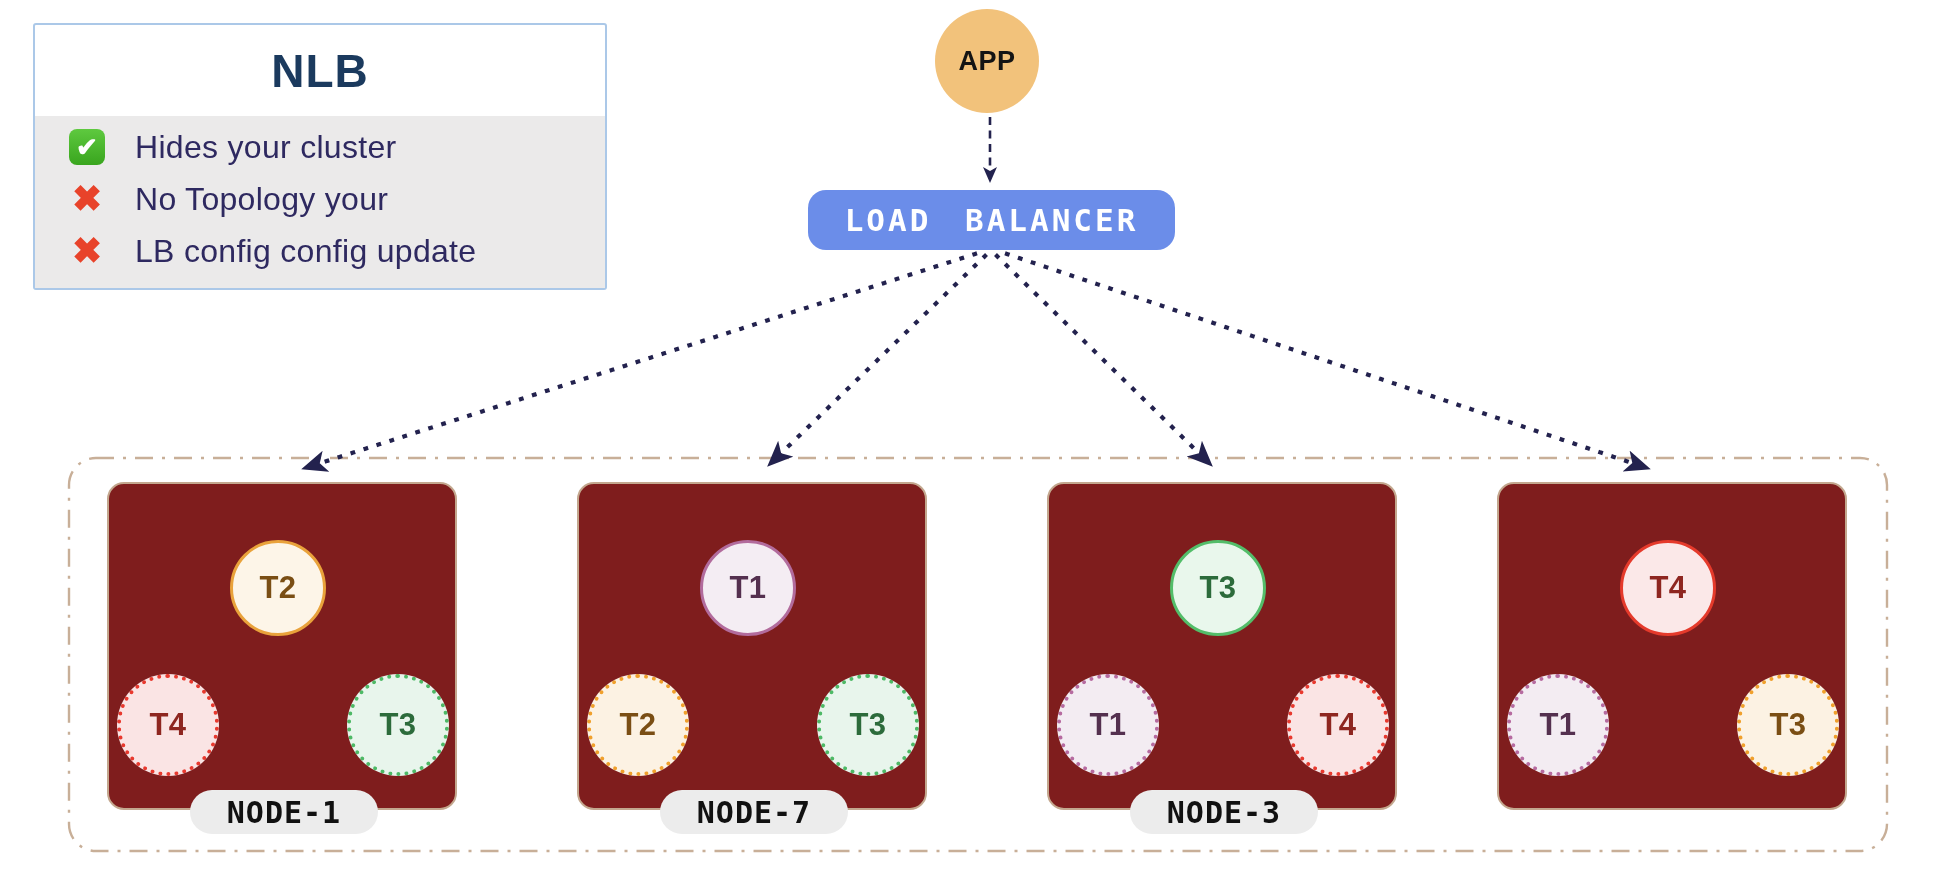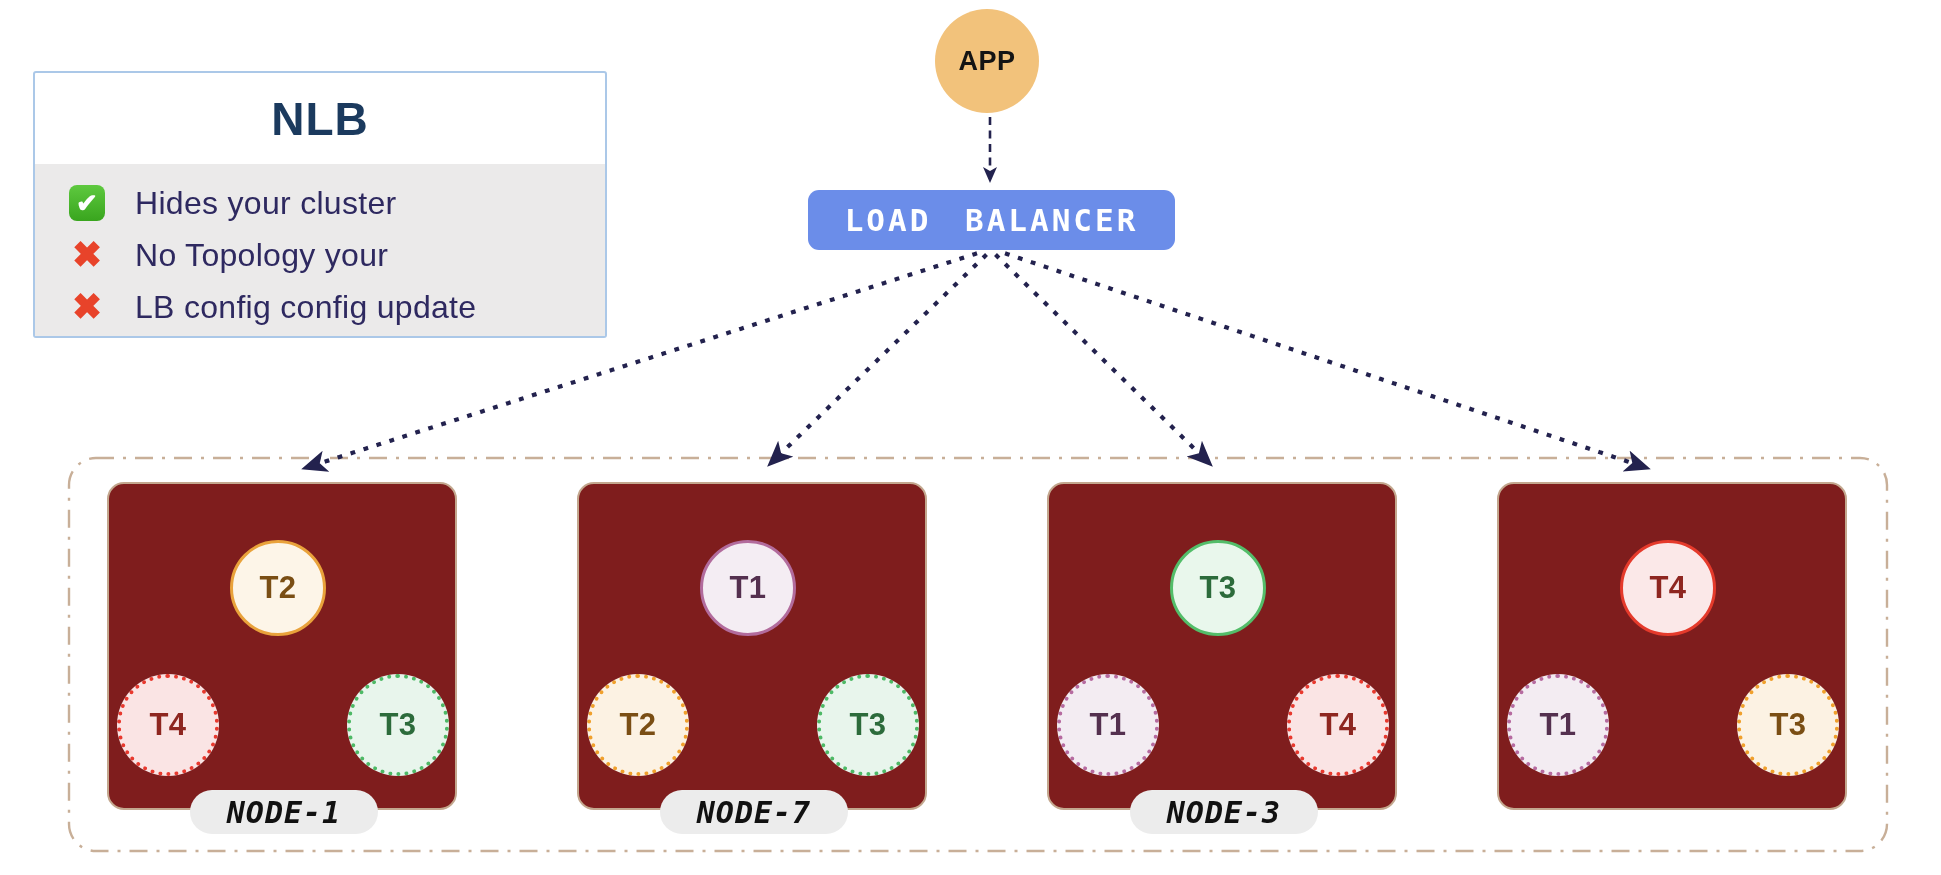--- a/index.html
+++ b/index.html
@@ -4,31 +4,31 @@
 <style>
   html,body{margin:0;padding:0;background:#ffffff;}
   #canvas{
     position:relative;width:1941px;height:875px;background:#ffffff;overflow:hidden;
     font-family:"Liberation Sans",sans-serif;
   }
 
   
   .legend{
     position:absolute;left:33px;top:23px;width:574px;height:267px;
-    background:#ffffff;border:2px solid #abc8e8;border-radius:3px;box-sizing:border-box;margin-top:48px;
+    background:#ffffff;border:2px solid #abc8e8;border-radius:3px;box-sizing:border-box;
   }
   .legend-title{
     height:91px;display:flex;align-items:center;justify-content:center;
     font-size:46px;font-weight:600;color:#1b3a5e;letter-spacing:1px;
   }
   .legend-body{
     position:absolute;left:0;right:0;top:91px;bottom:0;background:#ebeaea;
     padding:13px 0 0 0;
   }
-  .lrow{display:flex;align-items:center;height:52px;padding-left:34px;}
+  .lrow{display:flex;align-items:flex-start;height:52px;padding-left:34px;}
   .li-icon{
     width:36px;height:36px;display:inline-flex;align-items:center;justify-content:center;
     flex:0 0 36px;font-size:30px;line-height:36px;
   }
   .li-icon[data-icon="check"]{
     background:linear-gradient(180deg,#5ec93f,#39a51e);border-radius:8px;color:#ffffff;
     font-size:26px;font-weight:700;
   }
   .li-icon[data-icon="check"]::before{content:"✔";}
   .li-icon[data-icon="cross"]{color:#e8432a;font-weight:700;font-size:36px;}
@@ -37,21 +37,21 @@
 
   
   .app-circle{
     position:absolute;left:935px;top:9px;width:104px;height:104px;border-radius:50%;
     background:#f2c27b;display:flex;align-items:center;justify-content:center;
     font-size:27px;font-weight:800;color:#141414;letter-spacing:.5px;
   }
 
   
   .lb-box{
-    position:absolute;left:808px;top:190px;width:367px;height:60px;border-radius:11px;
+    position:absolute;left:808px;top:190px;width:367px;height:60px;border-radius:18px;
     background:#6b8de9;display:flex;align-items:center;justify-content:center;
     font-family:"DejaVu Sans Mono",monospace;font-weight:700;color:#ffffff;
     font-size:31px;letter-spacing:3px;word-spacing:12px;
   }
 
   
   .node{
     position:absolute;top:482px;width:350px;height:328px;box-sizing:border-box;
     background:#7f1d1d;border:2px solid #c3a78e;border-radius:17px;
   }
@@ -72,21 +72,20 @@
   .tc[data-style="dotted-red"]   {background:#fae4e4;border:4px dotted #e8392e;color:#8e2620;}
   .tc[data-style="dotted-green"] {background:#e8f5ec;border:4px dotted #4eb966;color:#2c6b3b;}
   .tc[data-style="dotted-orange"]{background:#fcf2e3;border:4px dotted #f0a02c;color:#7a4e14;}
   .tc[data-style="dotted-purple"]{background:#f3ecf2;border:4px dotted #b66ba0;color:#54304f;}
 
   .pill{
     position:absolute;left:81px;top:306px;width:188px;height:44px;border-radius:22px;
     background:#ececec;display:flex;align-items:center;justify-content:center;
     font-family:"DejaVu Sans Mono",monospace;font-weight:700;font-size:30px;color:#111111;
     letter-spacing:1px;
-    font-style:italic;
   }
 
   
   svg.overlay{position:absolute;left:0;top:0;pointer-events:none;}
   .dots{stroke:#23224e;stroke-width:4.2;stroke-dasharray:0.6 13;stroke-linecap:square;fill:none;}
   .dash{stroke:#23224e;stroke-width:2.6;stroke-dasharray:8 5.5;fill:none;}
   .cluster{stroke:#c8af98;stroke-width:2.4;stroke-dasharray:18 9 3 9;fill:none;}
 </style>
 </head>
 <body>

